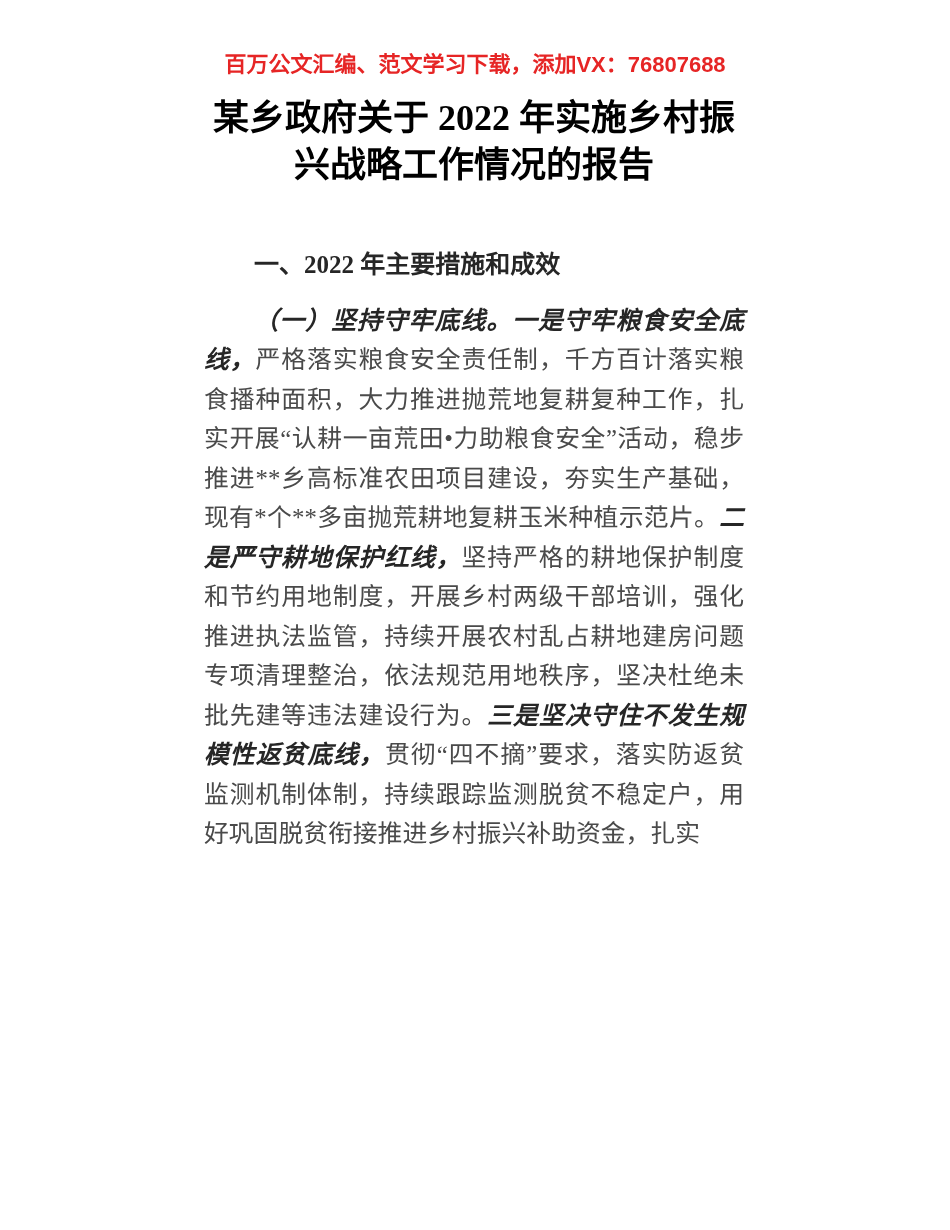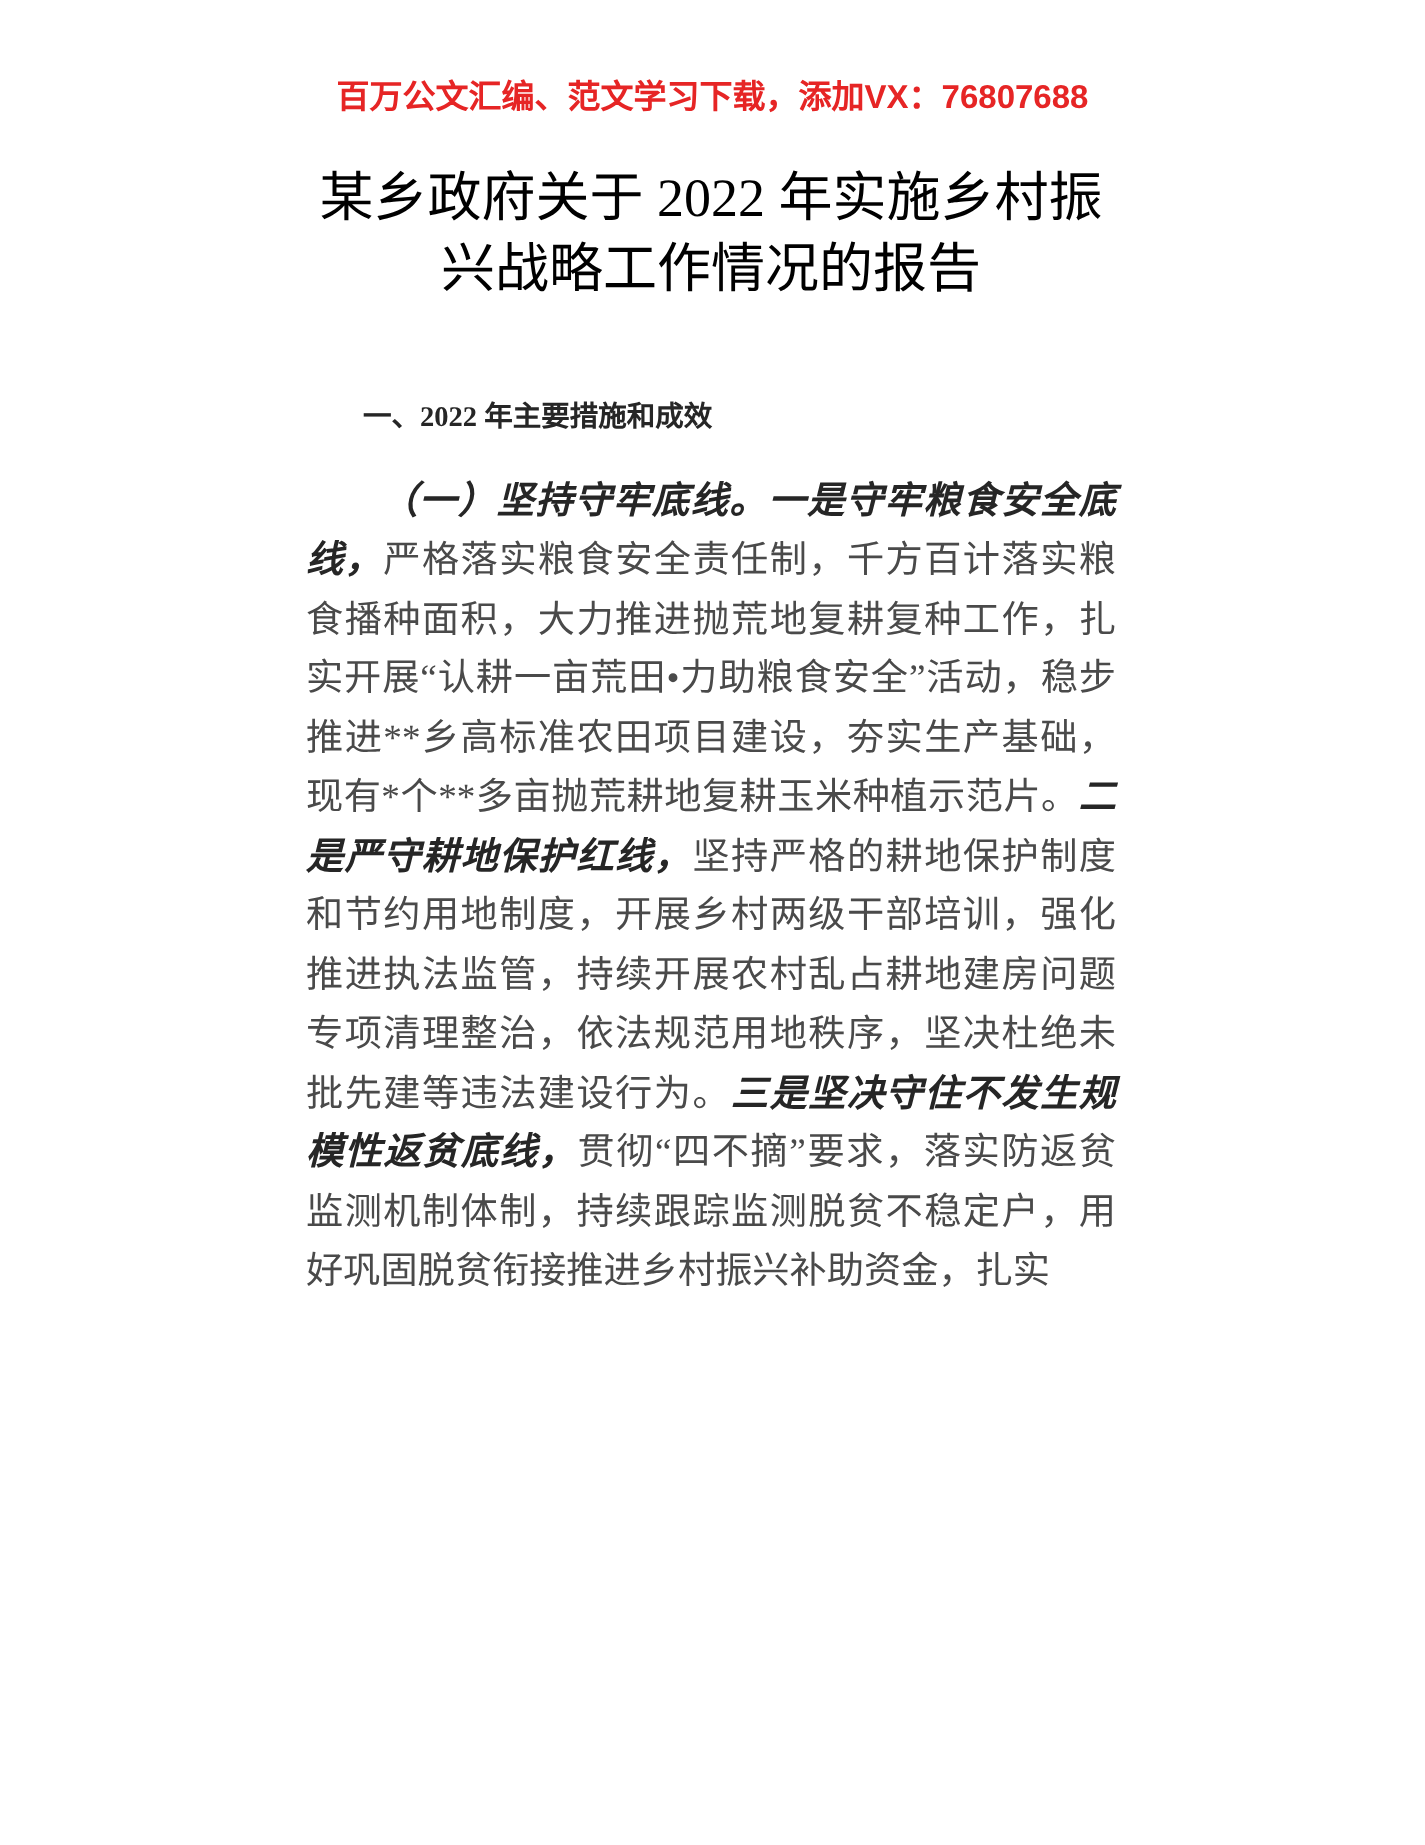--- a/index.html
+++ b/index.html
@@ -27,39 +27,39 @@
     font-family:"Liberation Sans","DejaVu Sans",sans-serif;
     font-weight:700;
     font-size:22px;
     line-height:26px;
     color:var(--notice-red);
   }
   .content{
     padding:0 140px 0 138px; 
   }
   .title{
-    margin-top:31px;
+    margin-top:17px;
     margin-bottom:56px;
     text-align:center;
     font-size:36px;
     line-height:47px;
-    font-weight:400;
+    font-weight:700;
     color:var(--title-text);
     font-family:"Liberation Serif","DejaVu Serif",serif;
   }
   .para{
     font-size:24.8px;
     line-height:39.5px;
     color:var(--body-text);
     text-align:justify;
     text-indent:2em;
     margin-bottom:16px;
   }
   .heading{
-    font-size:19px;
+    font-size:25px;
     line-height:39.5px;
     font-weight:700;
     color:var(--bold-text);
     text-indent:2em;
     margin-bottom:16px;
     text-align:justify;
   }
   .run{color:inherit;}
   .b{
     font-weight:700;

